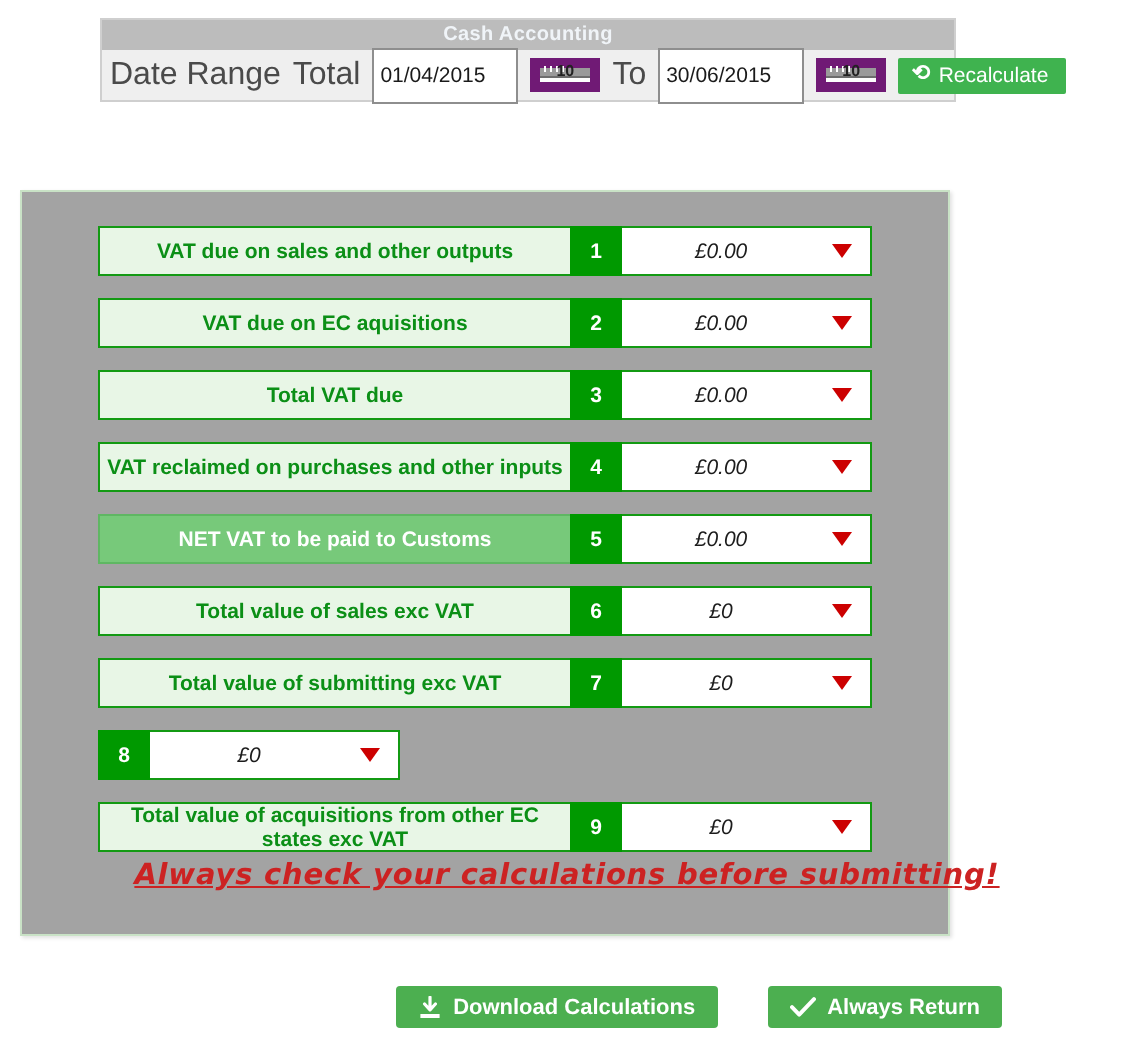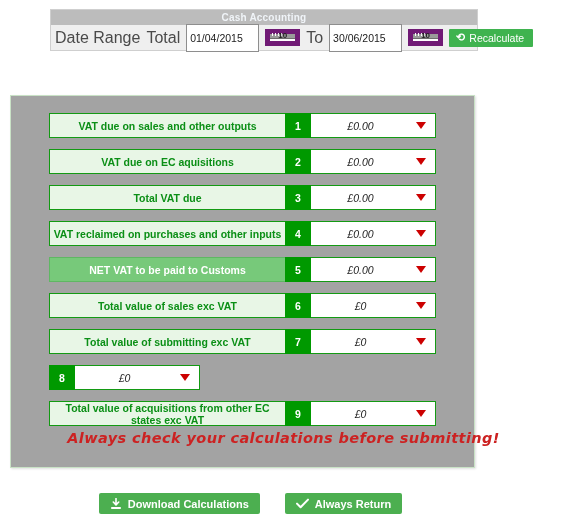--- a/index.html
+++ b/index.html
@@ -202,30 +202,31 @@
     left: 0;
     top: 430px;
     width: 567px;
     text-align: center;
     color: #cc2222;
     font-size: 14.5px;
     font-style: italic;
     font-family: "DejaVu Sans", sans-serif;
     font-weight: bold;
     letter-spacing: .4px;
+    text-decoration: underline;
   }
 
   
   #action-bar {
     position: absolute;
     left: 0;
     top: 493px;
     width: 501px;
     display: flex;
-    justify-content: center;
+    justify-content: flex-end;
     gap: 25px;
   }
   .action-btn {
     background: #4caf50;
     color: #ffffff;
     border: none;
     border-radius: 2px;
     height: 21px;
     padding: 0 11px;
     font-family: "Liberation Sans", sans-serif;

